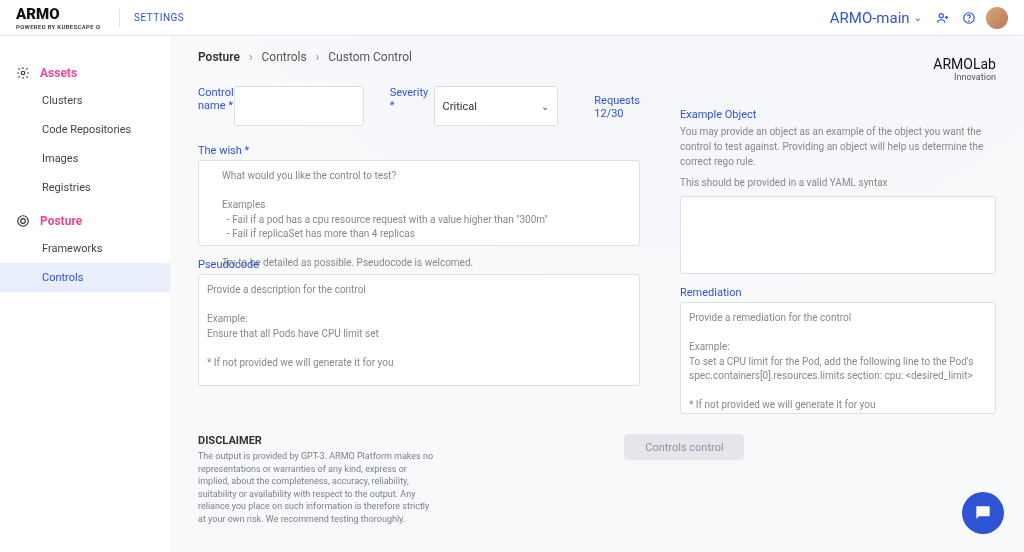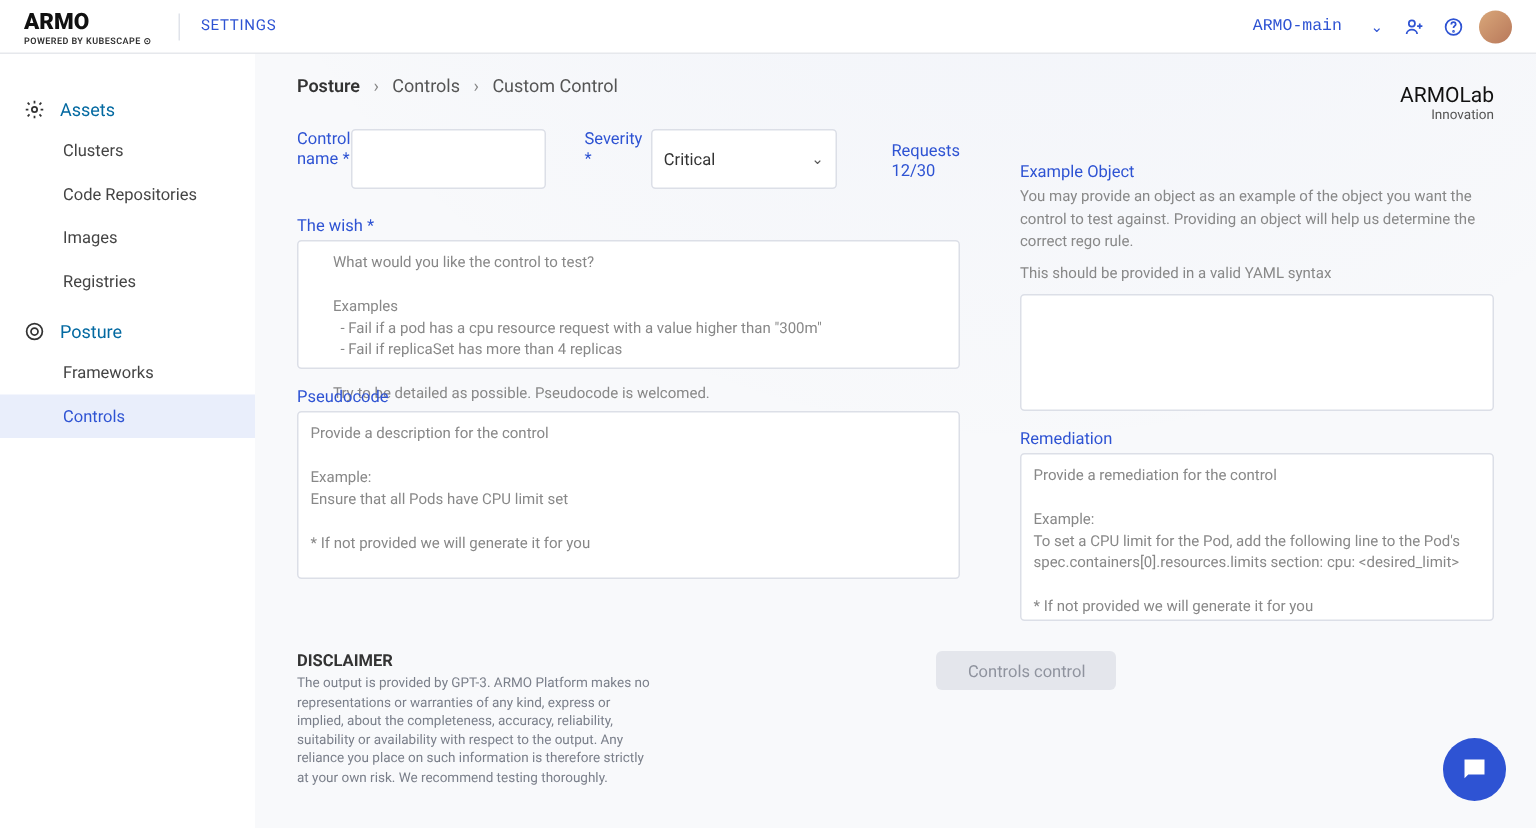--- a/index.html
+++ b/index.html
@@ -6,30 +6,30 @@
 body { width:1024px; height:552px; background:#fff; overflow:hidden; color:#3a3a3a; font-size:12px; }
 
 
 .header { height:36px; border-bottom:1px solid #e6e8ec; display:flex; align-items:center; padding:0 16px; }
 .logo-block { display:flex; flex-direction:column; margin-right:18px; }
 .logo-main { font-weight:900; font-size:15px; letter-spacing:0px; color:#111; }
 .logo-sub { font-size:6px; font-weight:600; letter-spacing:0.3px; color:#333; }
 .vr { width:1px; height:18px; background:#e0e3ea; margin-right:14px; }
 .settings-link { font-size:10px; color:#2e53d3; letter-spacing:0.5px; }
 .header-spacer { flex:1; }
-.tenant { font-size:11px; color:#2e53d3; margin-right:19px;font-family:Liberation Mono, monospace; }
+.tenant { font-size:15px; color:#2e53d3; margin-right:4px; }
 .chev { color:#2e53d3; margin-right:12px; font-size:10px; }
 .hicon { width:18px; height:18px; display:flex; align-items:center; justify-content:center; margin-right:8px; color:#2e53d3; }
 .avatar { width:22px; height:22px; border-radius:50%; background:linear-gradient(135deg,#d9a77a,#b8785a); }
 
 
 .shell { display:flex; height:calc(100% - 36px); }
 .sidebar { width:170px; padding-top:24px; }
 .sgroup { margin-bottom:6px; }
-.shead { display:flex; align-items:center; padding:6px 16px; font-size:12px; font-weight:400; color:#0369a1; }
+.shead { display:flex; align-items:center; padding:6px 16px; font-size:12px; font-weight:700; color:#ec4899; }
 .shead svg { margin-right:10px; flex-shrink:0; }
 .sitem { padding:8px 10px 8px 42px; font-size:11px; color:#444; cursor:pointer; }
 .sitem.active { background:#e9eefb; color:#2e53d3; }
 .badge-new { font-size:7px; color:#2e53d3; vertical-align:super; margin-left:2px; }
 
 .main { flex:1; background:#f8f9fb; padding:14px 28px 18px 28px; overflow:auto; position:relative;
   background-image: radial-gradient(circle at 60% -60%, rgba(100,130,220,0.06) 0%, transparent 60%); }
 .breadcrumb { font-size:12px; color:#555; margin-bottom:22px; }
 .breadcrumb .bc-strong { font-weight:600; color:#333; }
 .breadcrumb .sep { margin:0 6px; color:#888; }

